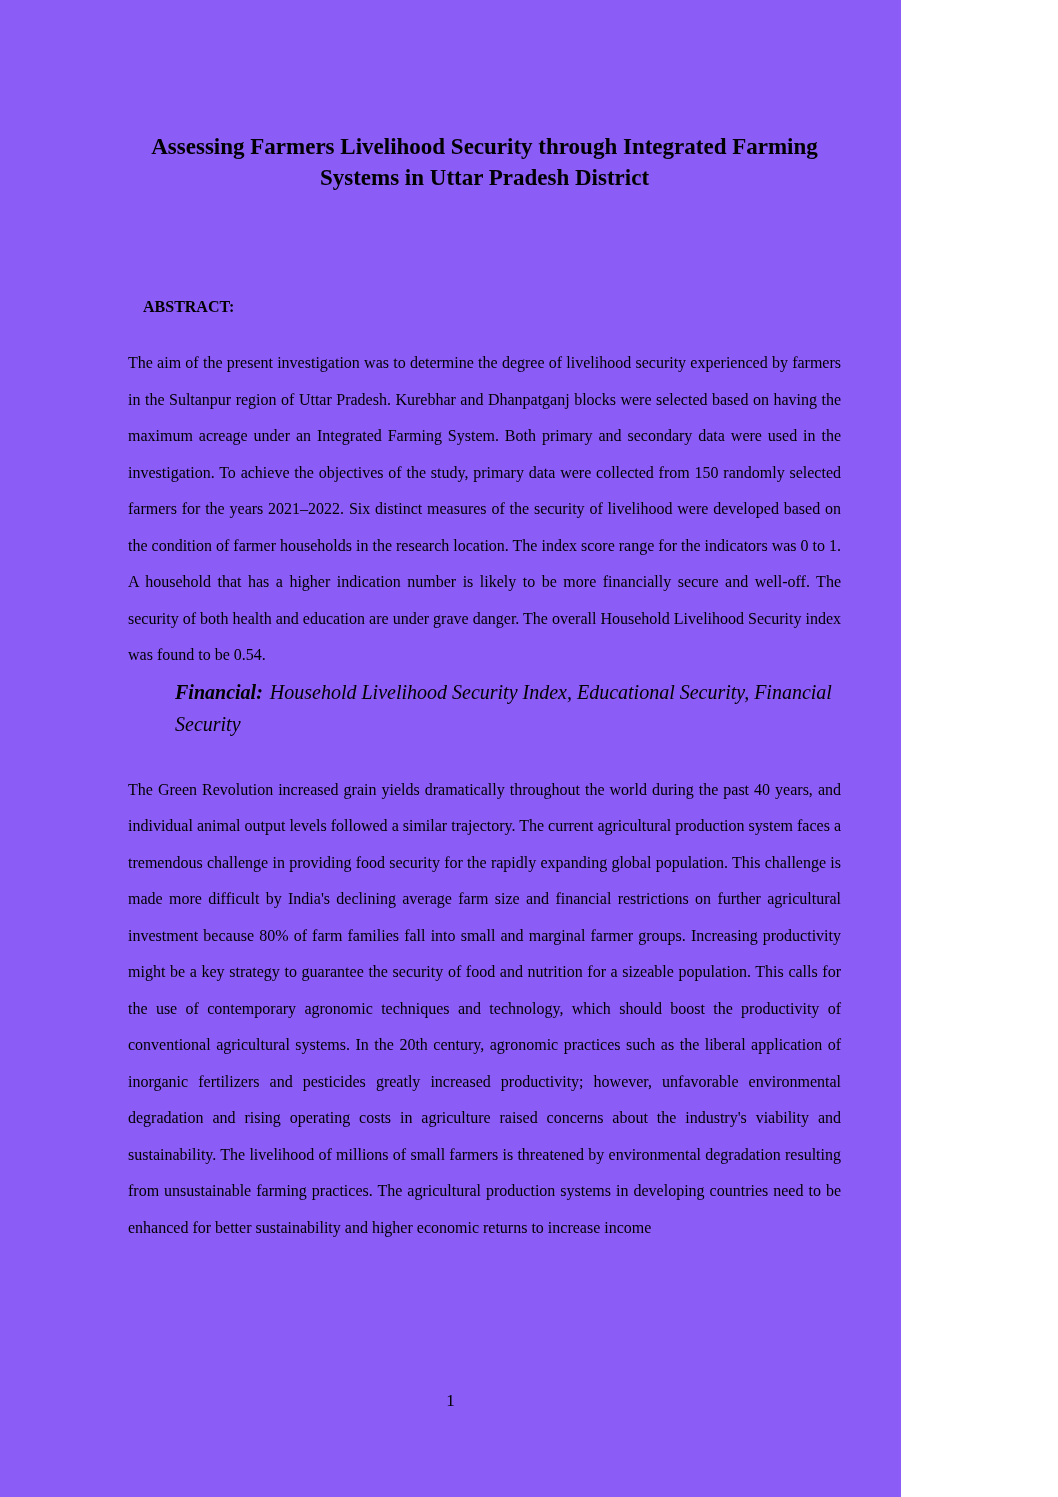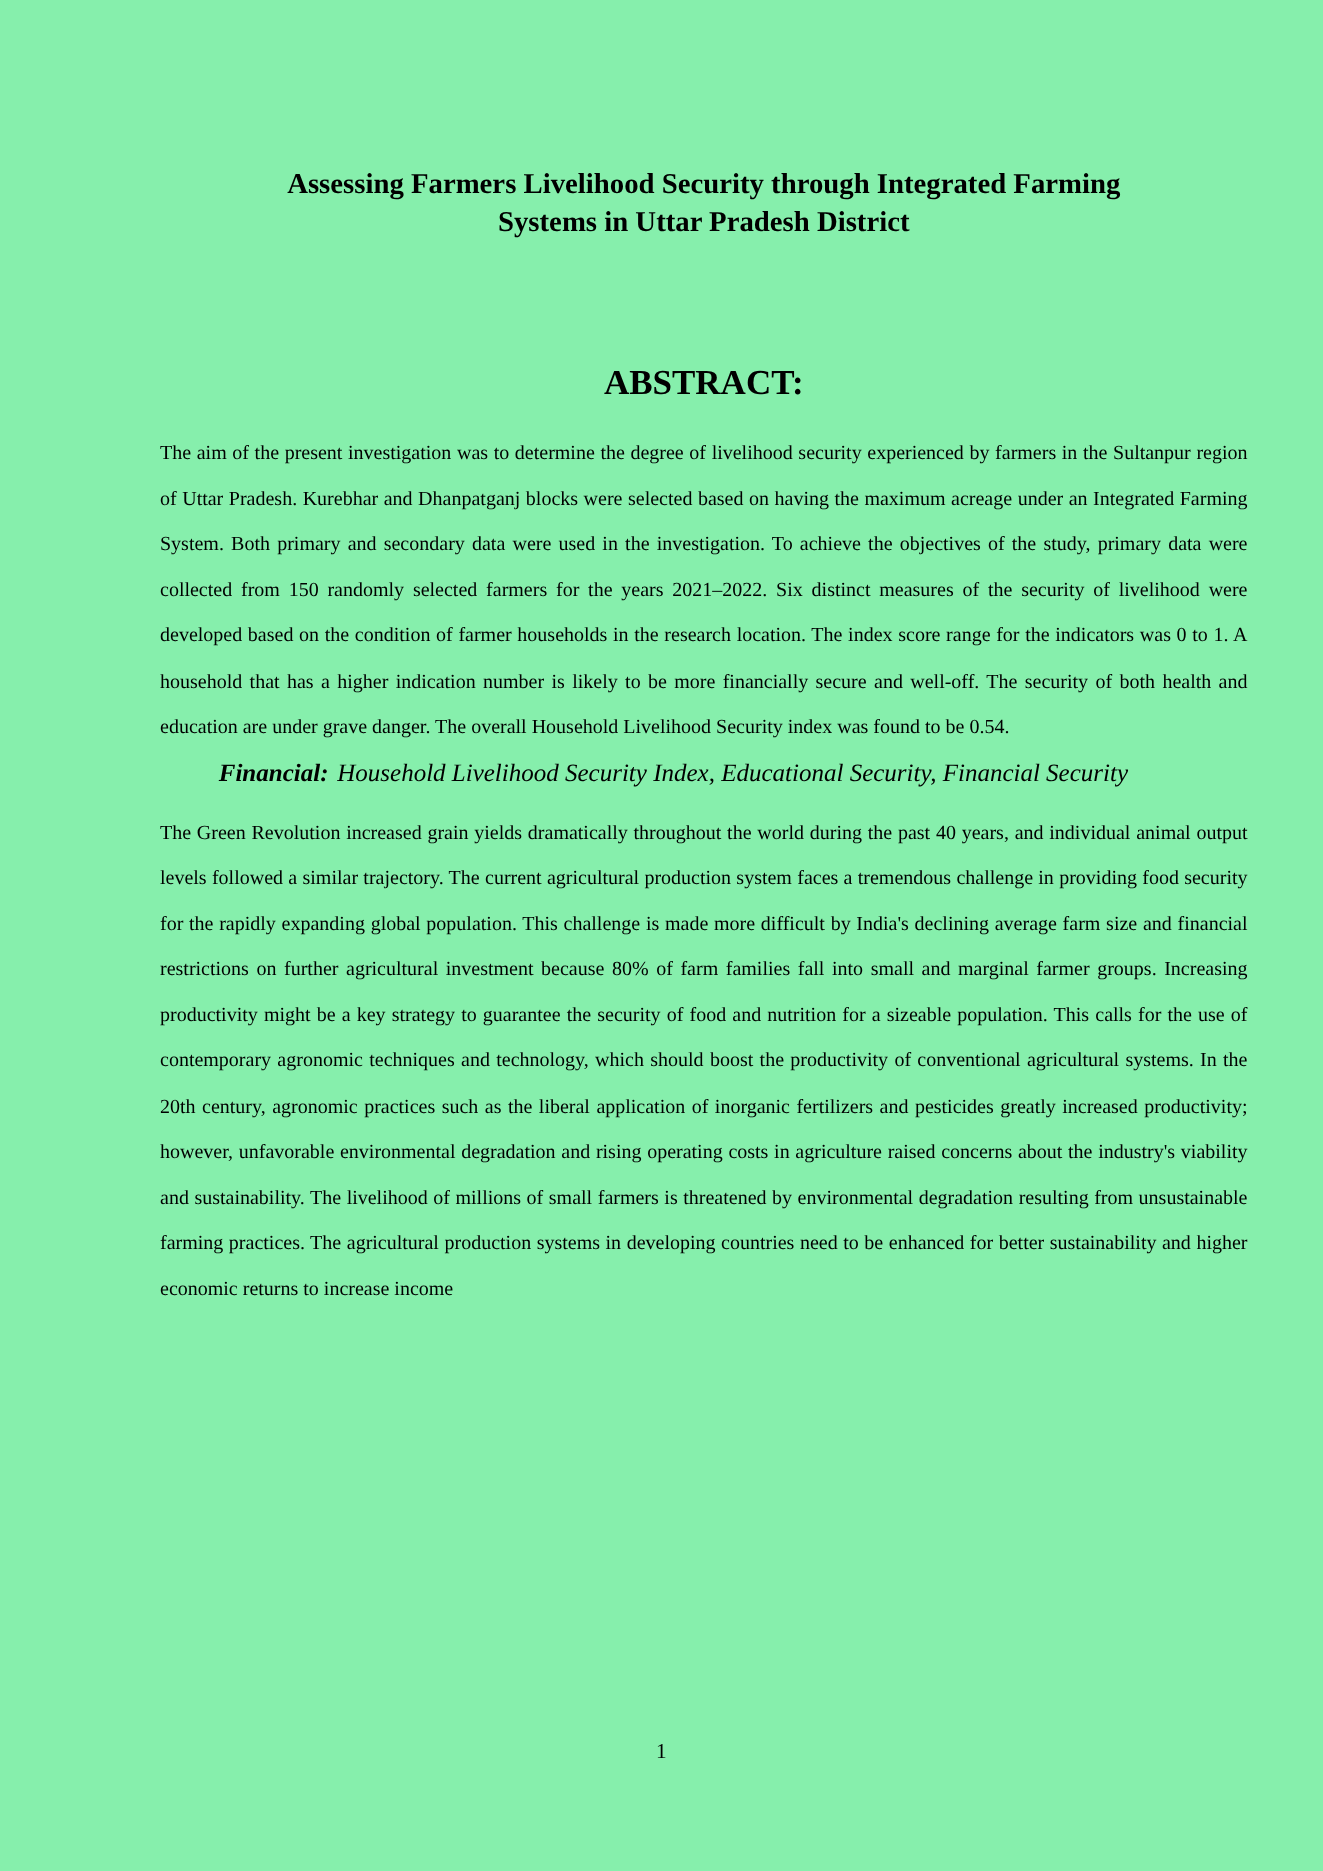--- a/index.html
+++ b/index.html
@@ -2,53 +2,52 @@
 <html><head>
   <meta charset="utf-8">
   <style>
     html, body {
       margin: 0;
       padding: 0;
       background: #ffffff;
     }
     .page {
       position: relative;
-      width: 1058px;
+      width: 901px;
       height: 1497px;
       box-sizing: border-box;
       padding: 131px 60px 0 128px;
-      background: #86efac;
+      background: #8b5cf6;
       font-family: "Liberation Serif", serif;
       color: #000000;
       overflow: hidden;
     }
     .title {
       margin: 0 auto;
       max-width: 750px;
       font-size: 23px;
       font-weight: bold;
       text-align: center;
       line-height: 31px;
     }
     .section-heading {
-      margin: 5px;
-      font-size: 28px;
+      margin: 15px;
+      font-size: 16px;
       font-weight: bold;
       line-height: 28px;
-      text-align: center;
     }
     .abstract-heading { margin-top: 100px; }
     .intro-heading { margin-top: 26px; }
     .body-text {
       margin: 24px 0 0 0;
       font-size: 16px;
       line-height: 36.5px;
       text-align: justify;
     }
-    .intro-body { margin-top: 14px; }
+    .intro-body { margin-top: 32px; }
     .keywords-line {
       margin: 2px 0 0 0;
       padding-left: 47px;
       font-size: 20px;
       font-style: italic;
       line-height: 32px;
     }
     .keywords-label {
       font-weight: bold;
       margin-right: 7px;

